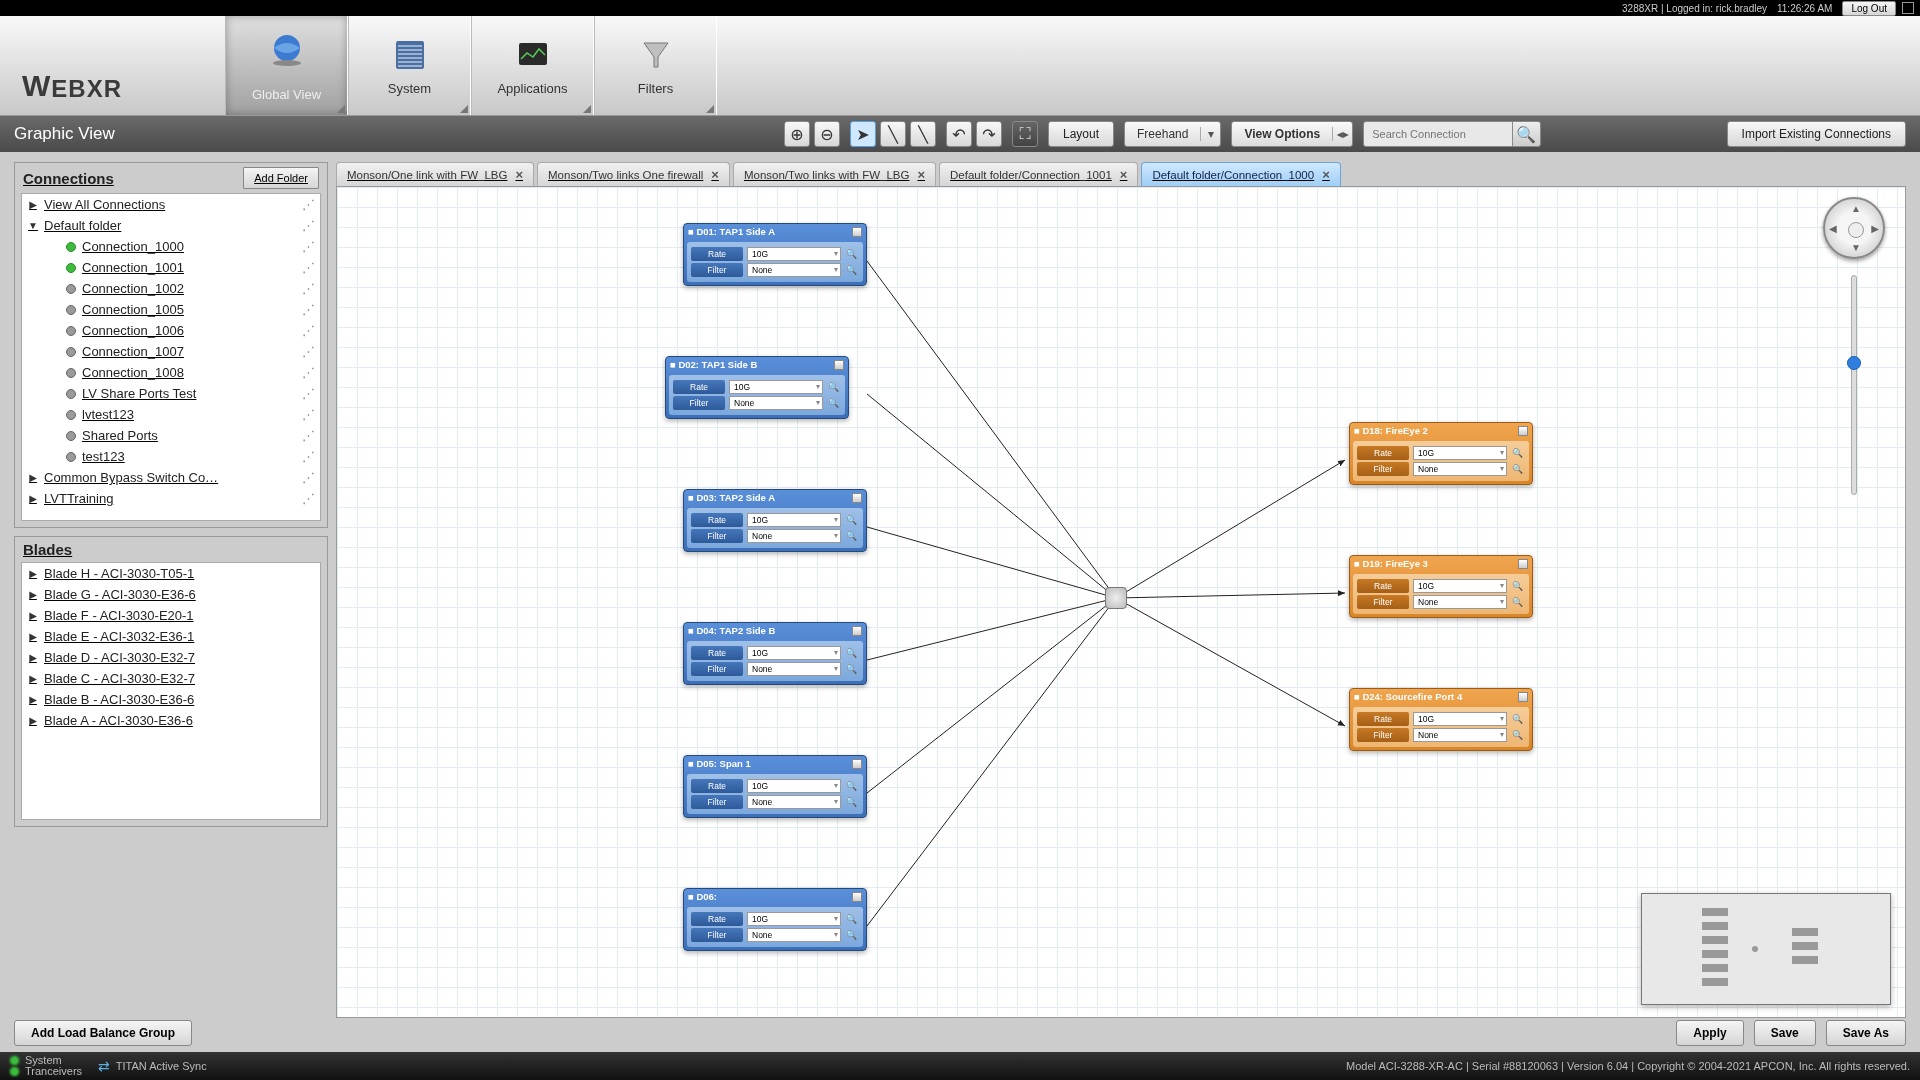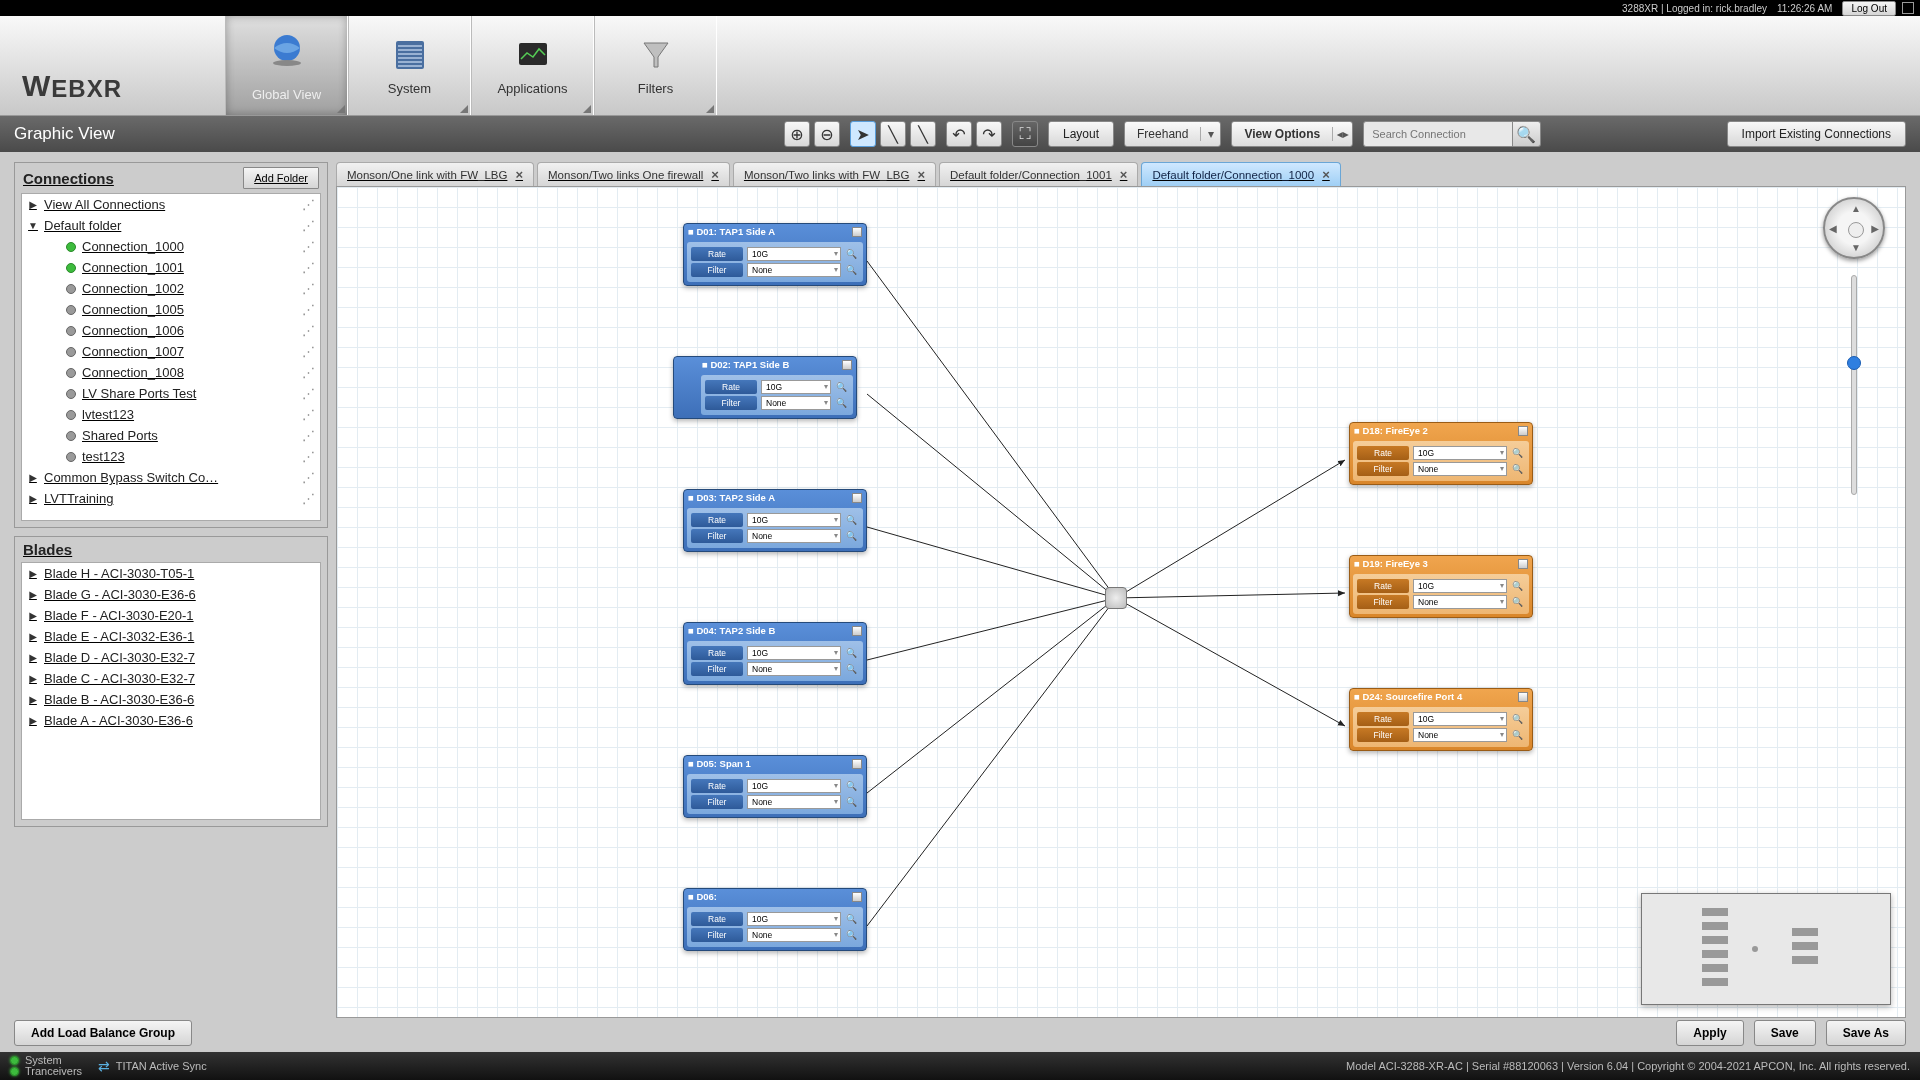--- a/index.html
+++ b/index.html
@@ -426,21 +426,21 @@
               <span class="val">10G</span>
               <span class="mag">🔍</span>
             </div>
       <div class="nrow">
               <span class="lab">Filter</span>
               <span class="val">None</span>
               <span class="mag">🔍</span>
             </div>
     </div>
         </div>
-        <div class="node" style="top: 169px; left: 336px; padding-left: 24px;">
+        <div class="node" style="top: 169px; left: 328px;">
     <div class="nhdr">
             <span>■ D02: TAP1 Side B</span>
             <span class="sq"></span>
           </div>
     <div class="nbody">
       <div class="nrow">
               <span class="lab">Rate</span>
               <span class="val">10G</span>
               <span class="mag">🔍</span>
             </div>

